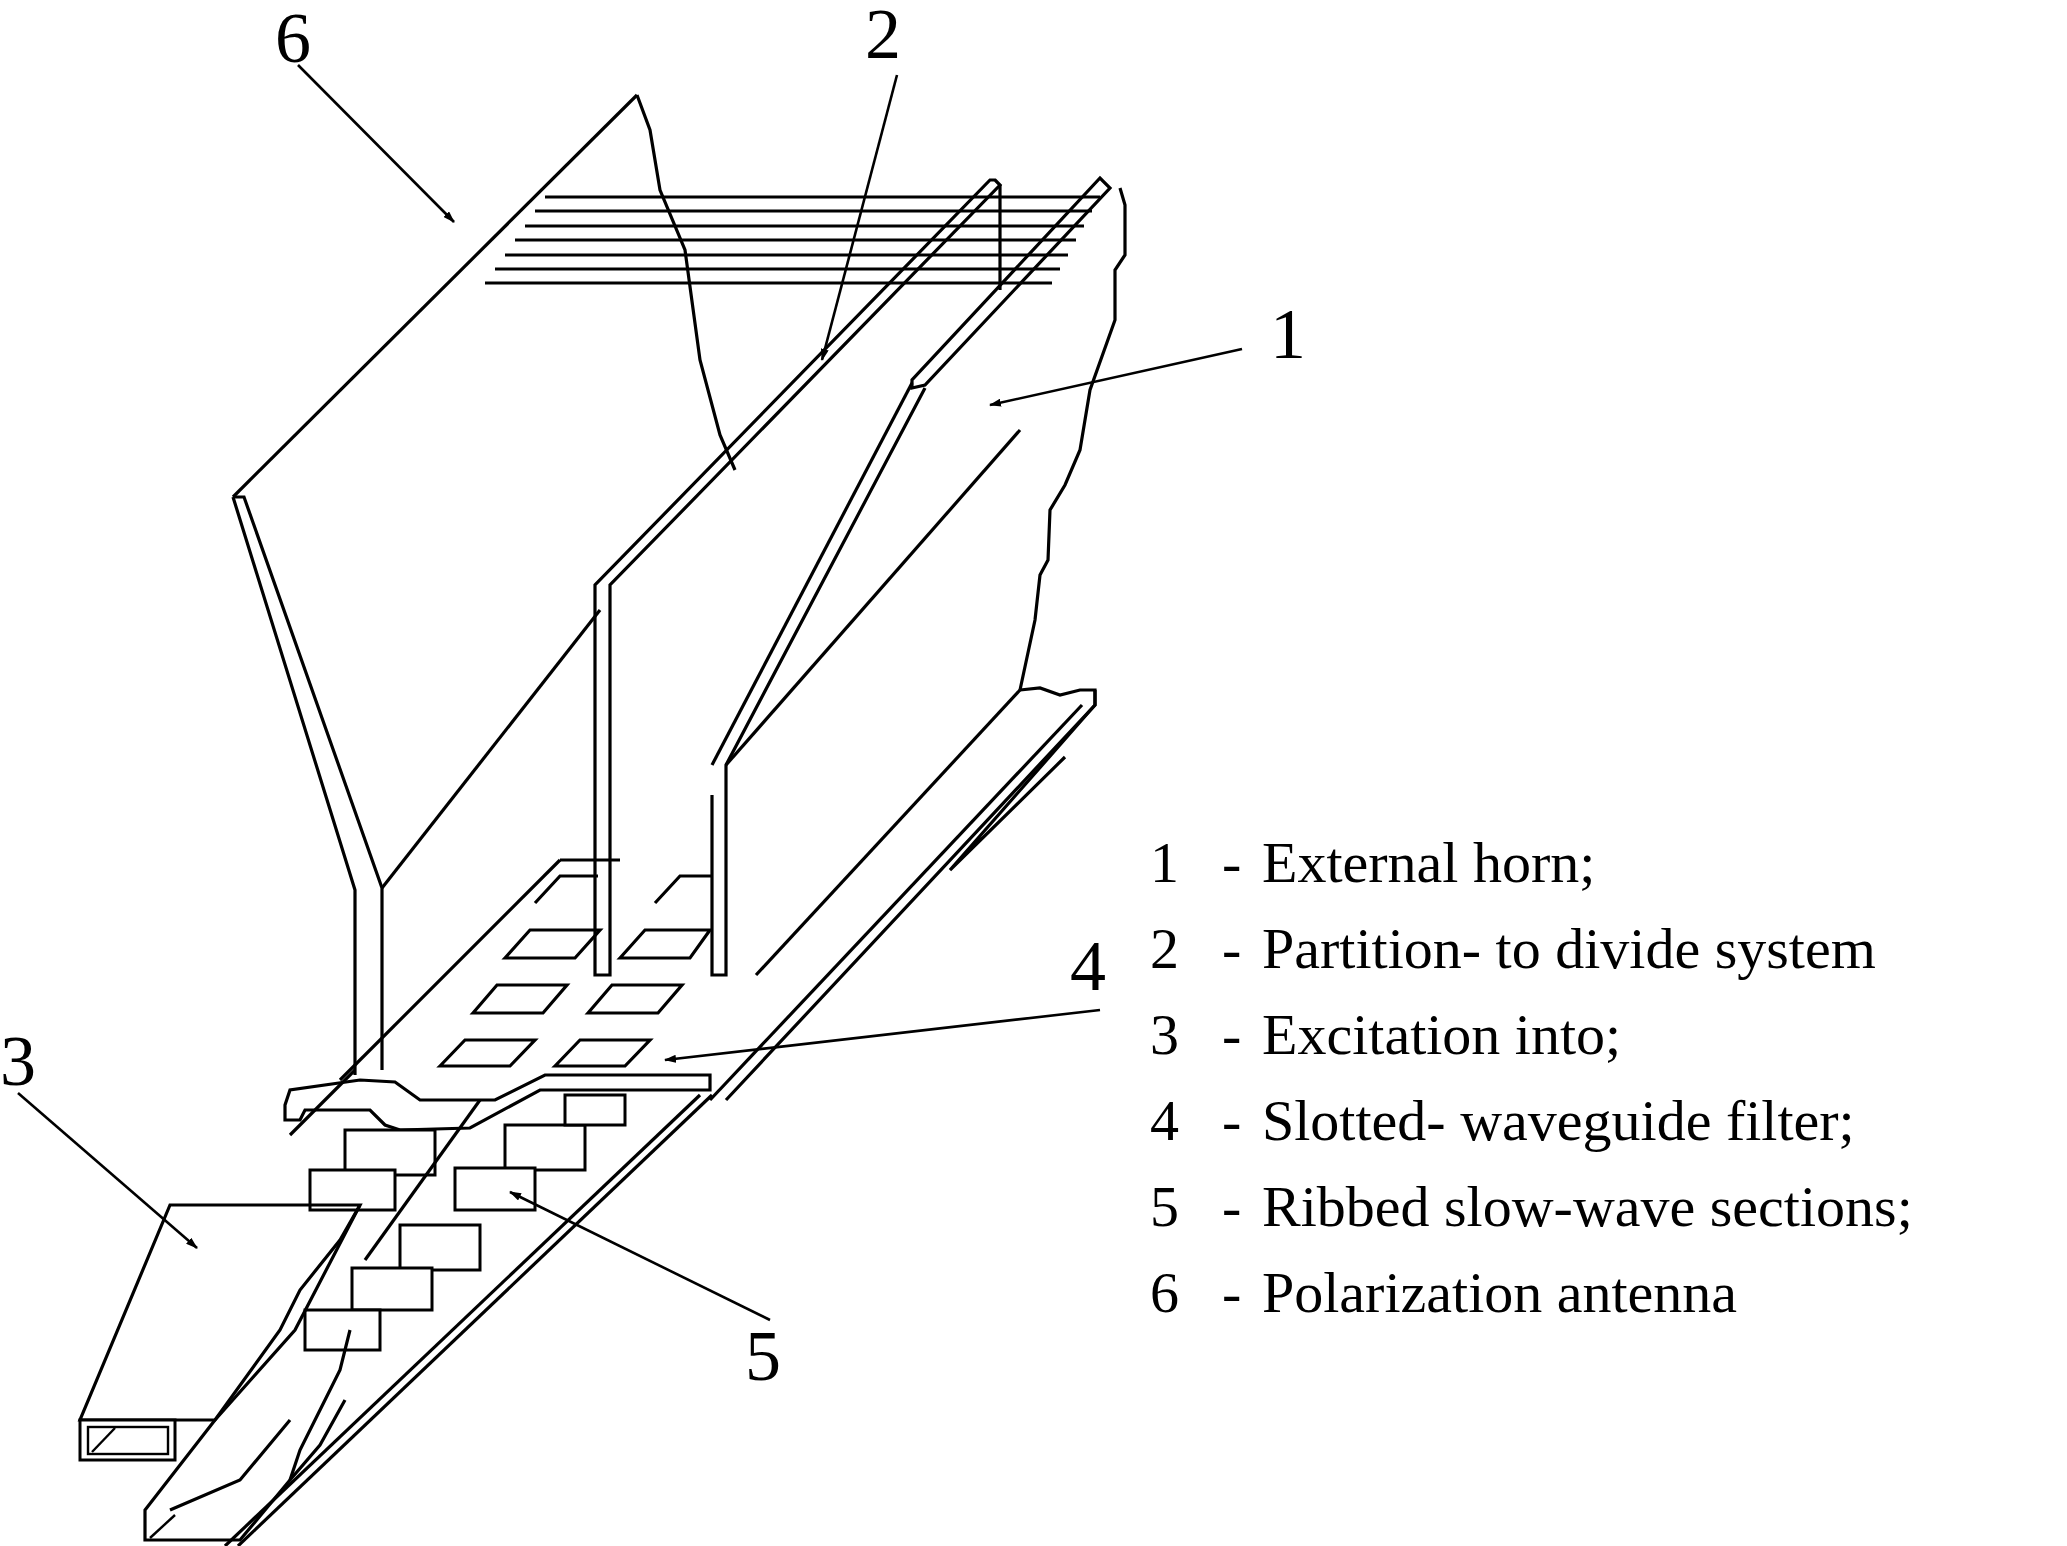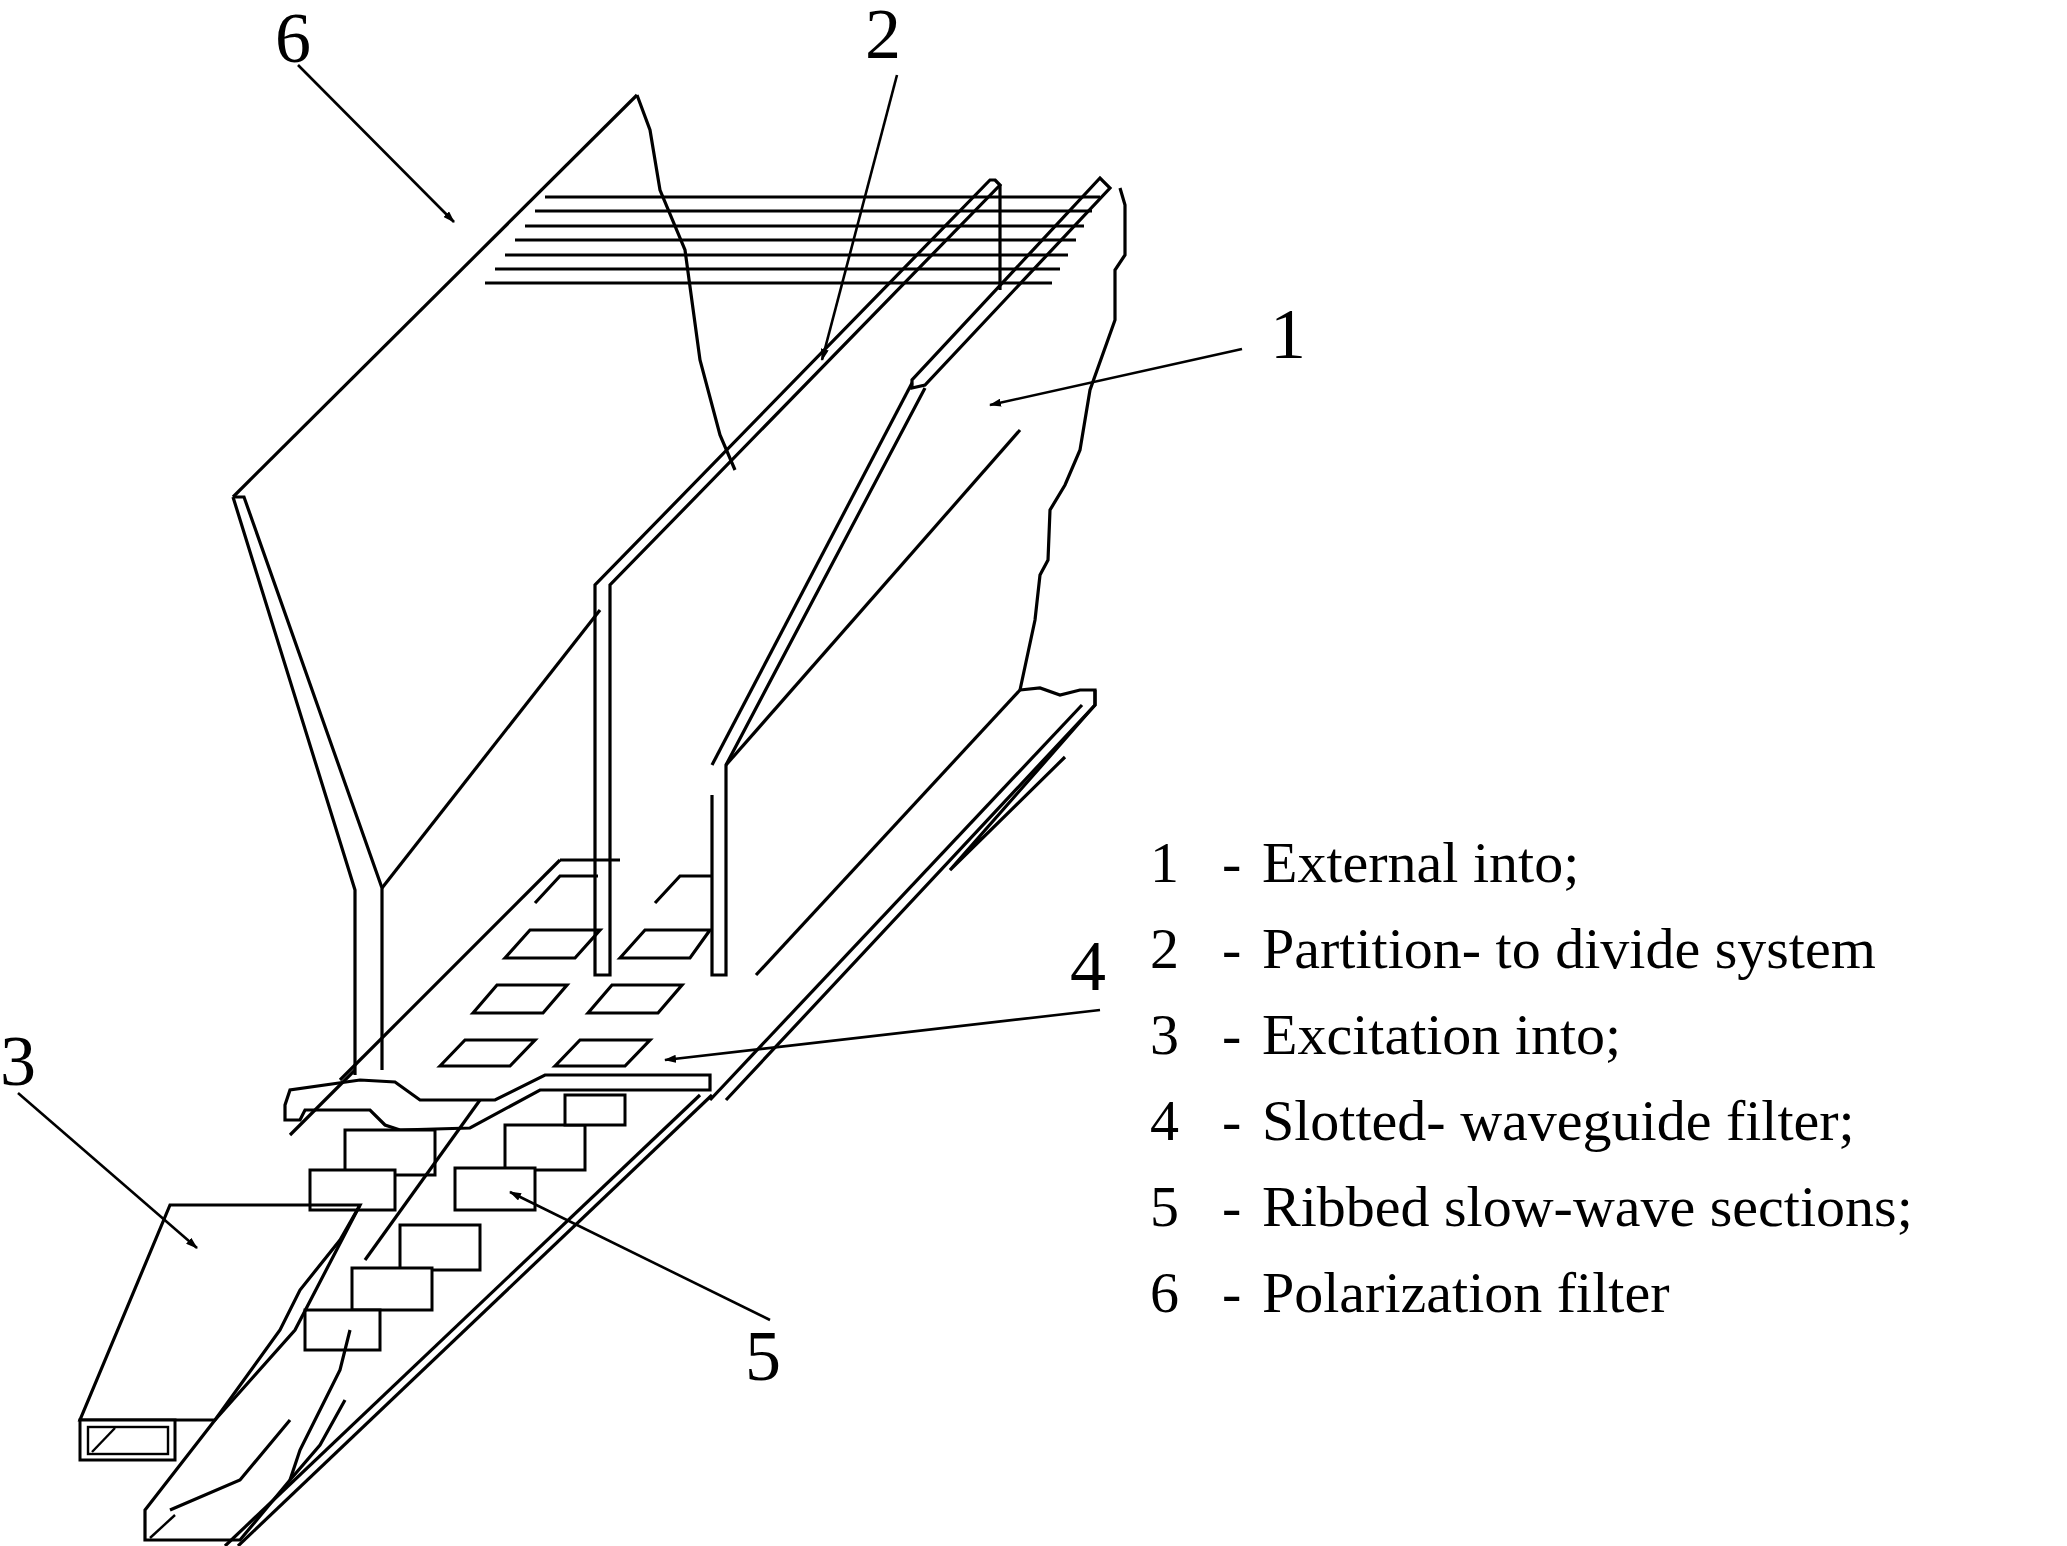--- a/index.html
+++ b/index.html
@@ -128,21 +128,21 @@
   <text class="callout" x="1270" y="358">1</text>
   <text class="callout" x="1070" y="990">4</text>
   <text class="callout" x="745" y="1380">5</text>
   <text class="callout" x="0" y="1085">3</text>
 </svg>
 
 <div class="legend">
   <div class="legend-row">
     <span class="legend-num">1</span>
     <span class="legend-dash">-</span>
-    <span>External into;</span>
+    <span>External horn;</span>
   </div>
   <div class="legend-row">
     <span class="legend-num">2</span>
     <span class="legend-dash">-</span>
     <span>Partition- to divide system</span>
   </div>
   <div class="legend-row">
     <span class="legend-num">3</span>
     <span class="legend-dash">-</span>
     <span>Excitation into;</span>
@@ -153,15 +153,15 @@
     <span>Slotted- waveguide filter;</span>
   </div>
   <div class="legend-row">
     <span class="legend-num">5</span>
     <span class="legend-dash">-</span>
     <span>Ribbed slow-wave sections;</span>
   </div>
   <div class="legend-row">
     <span class="legend-num">6</span>
     <span class="legend-dash">-</span>
-    <span>Polarization filter</span>
+    <span>Polarization antenna</span>
   </div>
 </div>
 
 </body></html>

